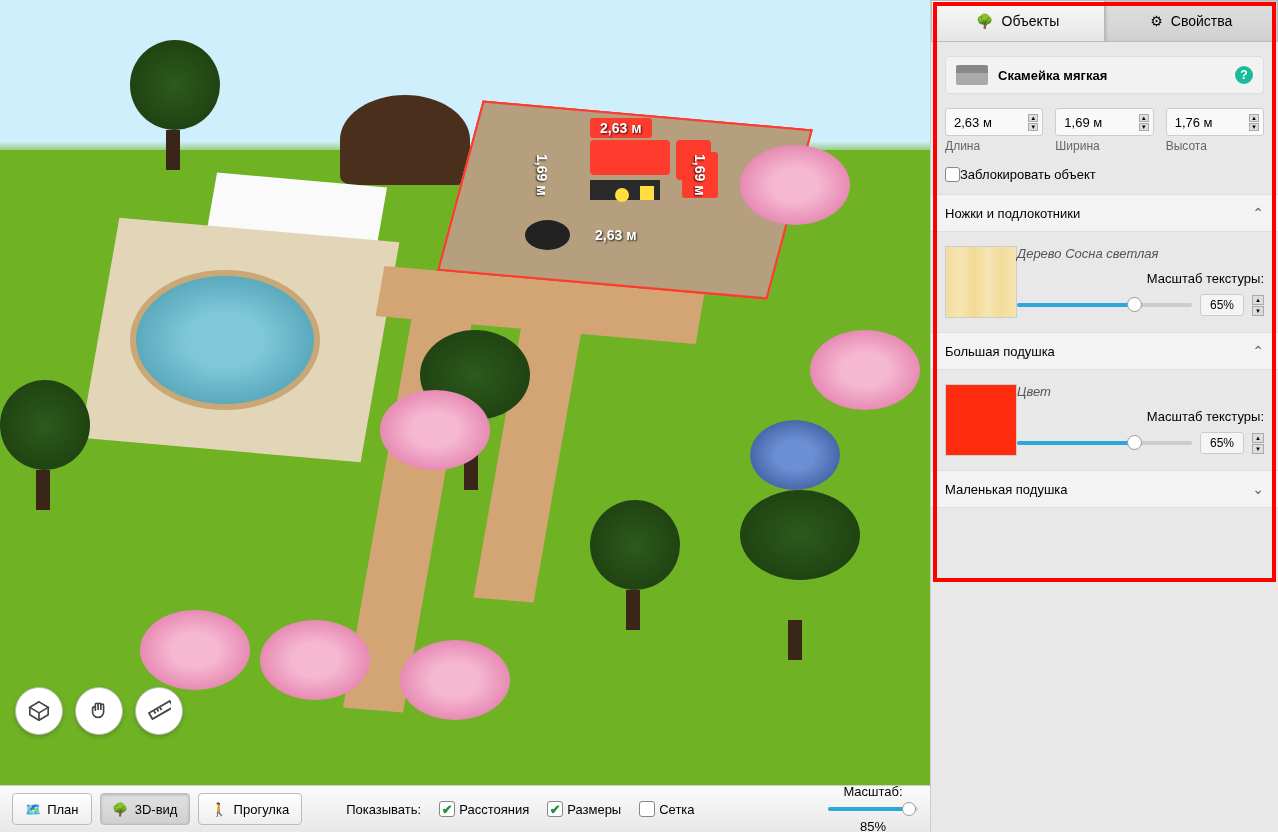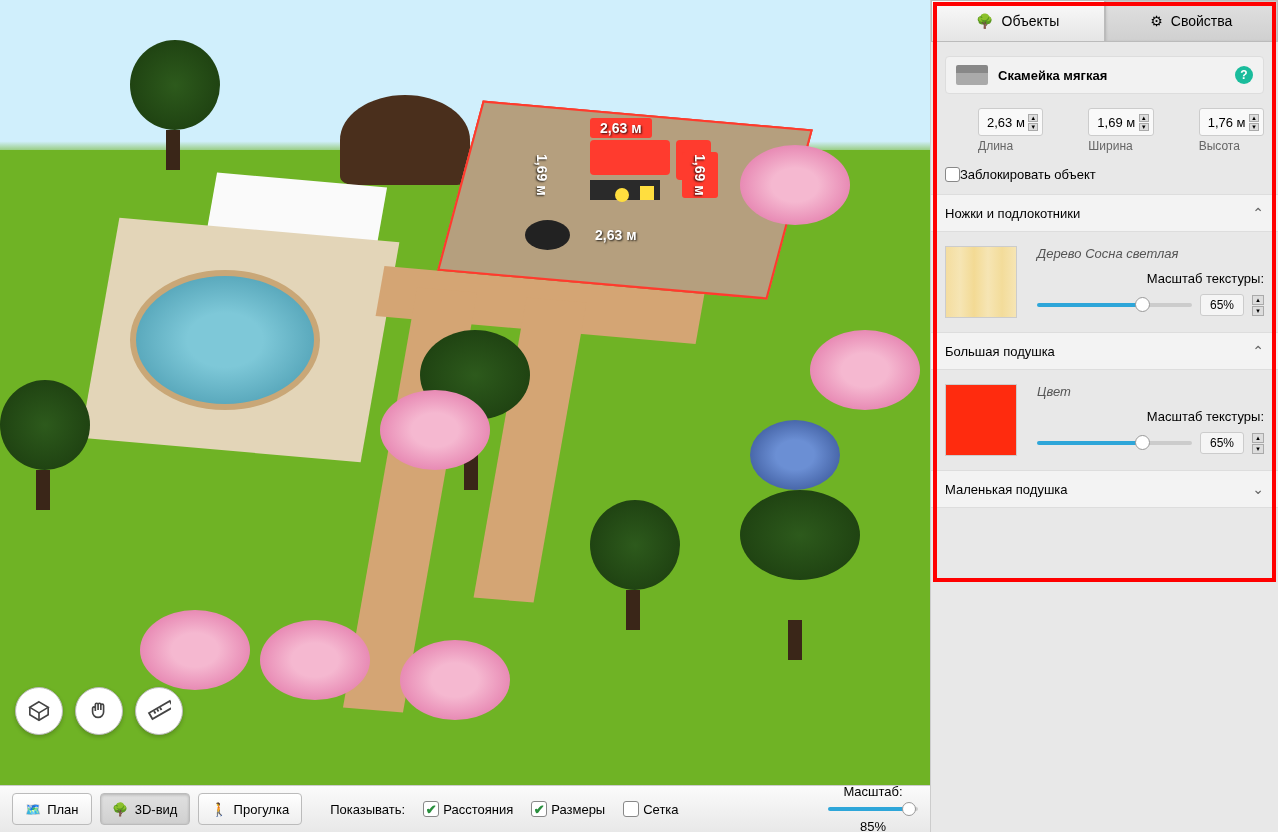--- a/index.html
+++ b/index.html
@@ -98,40 +98,40 @@
 .tab.active { background: linear-gradient(180deg, #e0e0e0 0%, #d0d0d0 100%); box-shadow: inset 0 1px 3px rgba(0,0,0,0.15); }
 
 .obj-header {
   margin: 14px 14px 0; background: #f2f2f2; border: 1px solid #ddd; border-radius: 4px;
   padding: 8px 10px; display: flex; align-items: center; gap: 10px; font-size: 13px; font-weight: bold;
 }
 .obj-thumb { width: 32px; height: 20px; background: linear-gradient(180deg, #888 40%, #aaa 40%); border-radius: 2px; }
 .help-badge { margin-left: auto; width: 18px; height: 18px; background: #1abc9c; color: #fff; border-radius: 50%; display: flex; align-items: center; justify-content: center; font-size: 12px; font-weight: bold; }
 
 .dims { display: flex; gap: 12px; margin: 14px; }
-.dim-col { flex: 1; margin-left: 33px; }
+.dim-col { flex: 1; }
 .dim-input {
   display: flex; align-items: center; background: #f9f9f9; border: 1px solid #ccc; border-radius: 3px;
   height: 28px; padding: 0 4px 0 8px; font-size: 13px;
 }
 .spinner { margin-left: auto; display: flex; flex-direction: column; gap: 1px; }
 .spinner span { width: 10px; height: 8px; background: #ddd; border: 1px solid #aaa; font-size: 7px; text-align: center; line-height: 6px; cursor: pointer; }
 .dim-label-txt { font-size: 12px; color: #666; margin-top: 3px; }
 
 .lock-row { display: flex; align-items: center; margin: 0 14px 12px; font-size: 13px; cursor: pointer; }
 .lock-box { width: 15px; height: 15px; border: 1px solid #888; border-radius: 3px; background: #fff; }
 
 .section-header {
   display: flex; align-items: center; justify-content: space-between;
   padding: 10px 14px; background: #f3f3f3; border-top: 1px solid #ddd; border-bottom: 1px solid #ddd;
   font-size: 13px; cursor: pointer; text-align: center;
 }
 .chev { font-size: 14px; color: #666; }
 
-.mat-row { display: flex; gap: 20px; padding: 14px; align-items: flex-start; }
+.mat-row { display: flex; gap: 0; padding: 14px; align-items: flex-start; }
 .swatch { width: 72px; height: 72px; border: 1px solid #ccc; flex-shrink: 0; }
 .swatch.wood { background: linear-gradient(90deg, #f4dd9f 0%, #f6e5b4 20%, #f3da94 40%, #f6e5b4 60%, #f3dc9a 80%, #f6e5b4 100%); }
 .swatch.red { background: #ff2b0e; }
 .mat-info { flex: 1; }
 .mat-name { font-size: 13px; color: #555; font-style: italic; margin-bottom: 10px; }
 .mat-scale-label { font-size: 13px; margin-bottom: 8px; text-align: right; }
 .mat-slider-row { display: flex; align-items: center; gap: 8px; }
 .mat-slider { flex: 1; height: 4px; background: linear-gradient(90deg, #2ea6d9 0%, #2ea6d9 65%, #ccc 65%); border-radius: 2px; position: relative; }
 .mat-thumb { position: absolute; top: -6px; left: 63%; width: 15px; height: 15px; background: #fff; border: 1px solid #999; border-radius: 50%; }
 .pct-box { width: 44px; height: 22px; background: #f5f5f5; border: 1px solid #ccc; border-radius: 3px; display: flex; align-items: center; justify-content: center; font-size: 12px; }
@@ -216,21 +216,21 @@
       <span>План</span>
     </div>
   <div class="view-btn active">
       <span>🌳</span>
       <span>3D-вид</span>
     </div>
   <div class="view-btn">
       <span>🚶</span>
       <span>Прогулка</span>
     </div>
-  <span style="margin-left:20px;font-size:13px">Показывать:</span>
+  <span style="margin-left:36px;font-size:13px">Показывать:</span>
   <div class="check-group">
       <div class="check-box">✔</div>
       <span>Расстояния</span>
     </div>
   <div class="check-group">
       <div class="check-box">✔</div>
       <span>Размеры</span>
     </div>
   <div class="check-group">
       <div class="check-box"></div>

